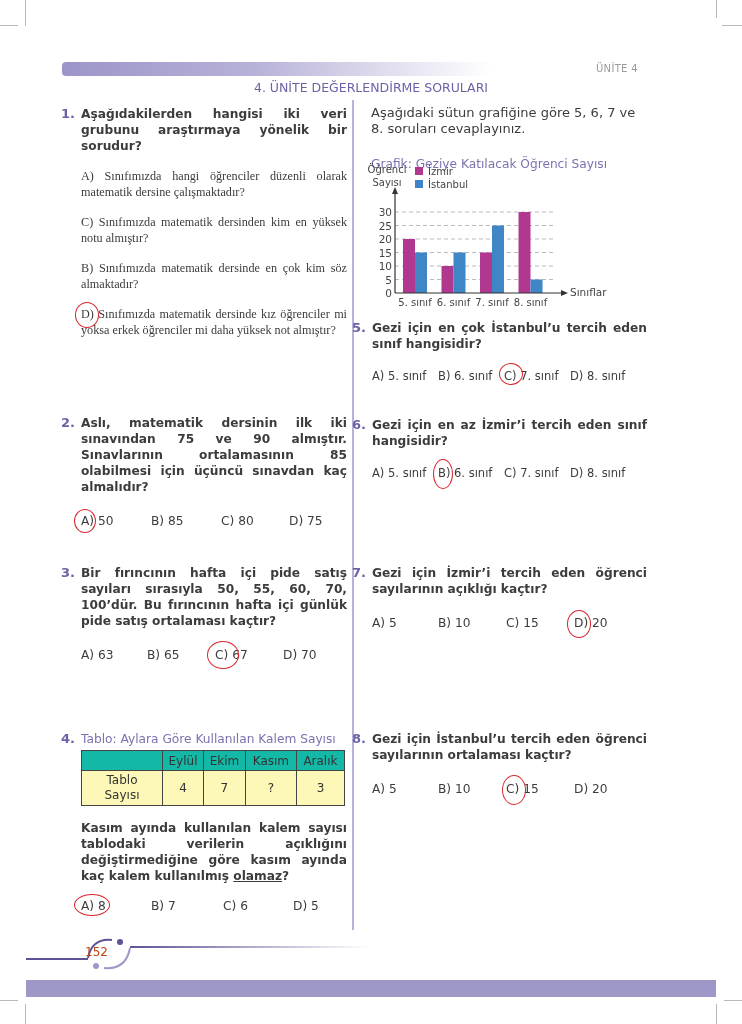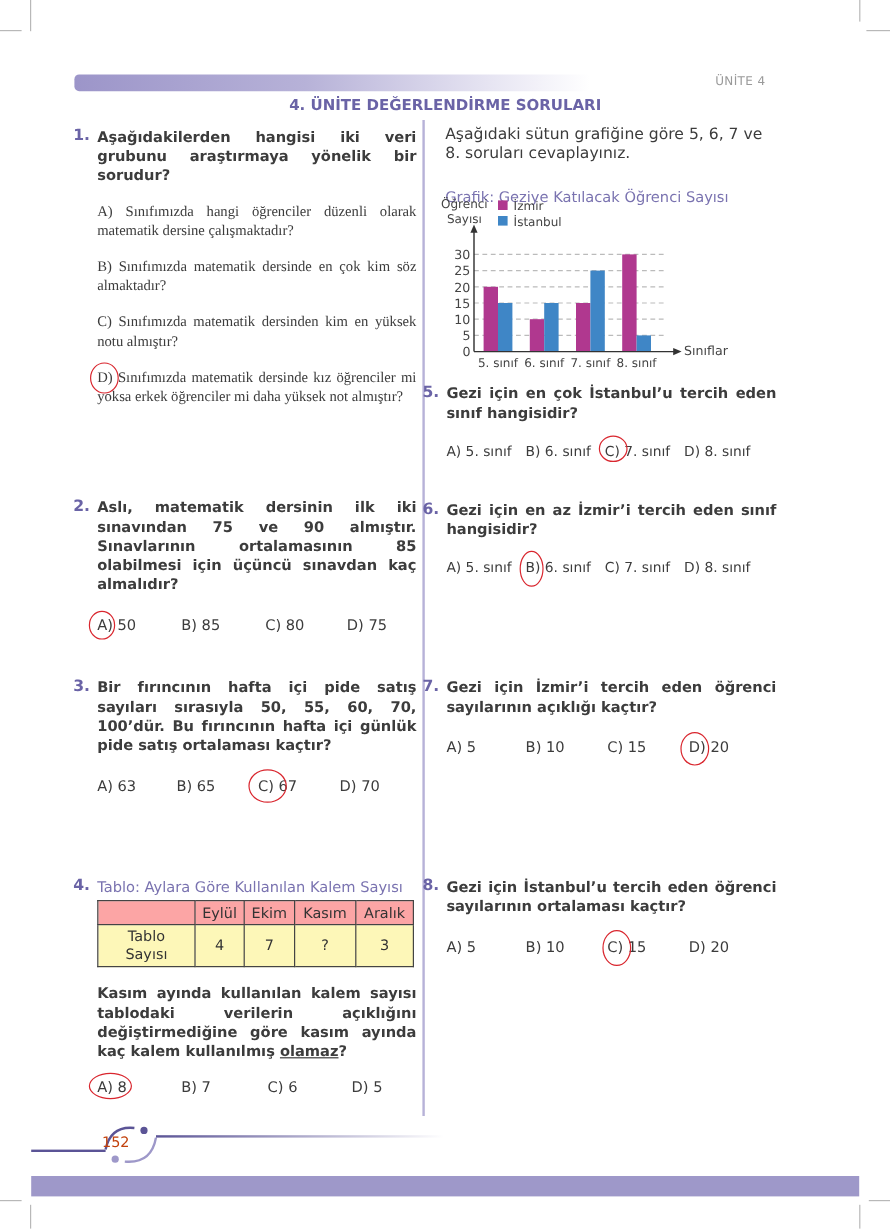--- a/index.html
+++ b/index.html
@@ -7,42 +7,42 @@
          font-family: "DejaVu Sans", sans-serif; color: #3a3a3a; }
   .abs { position: absolute; }
 
   
   .crop { position: absolute; background: #b8b8b8; }
 
   
   .top-bar { left: 62px; top: 62px; width: 430px; height: 14px; border-radius: 4px;
              background: linear-gradient(to right, #9c95c9 0%, #b7b2d8 45%, #e6e4f2 80%, #ffffff 100%); }
   .unit-label { left: 596px; top: 63px; font-size: 10px; color: #9a9a9a; letter-spacing: 0.3px; }
-  .page-title { left: 0; width: 742px; top: 80px; text-align: center; font-size: 12.5px; font-weight: bold; color: #6a63a6; }
+  .page-title { left: 0; width: 742px; top: 80px; text-align: center; font-size: 12.5px; font-weight: normal; color: #6a63a6; }
 
   .divider { left: 352px; top: 100px; width: 2px; height: 830px; background: #b7b2d8; }
 
   .q { position: absolute; font-size: 12.2px; line-height: 16px; }
   .q .num { position: absolute; left: -20px; top: 0; font-weight: bold; color: #6a63a6; font-size: 13px; }
   .q .stem { font-weight: bold; color: #3c3c3c; text-align: justify; }
   .q .opt-block { margin-top: 14px; text-align: justify; color: #3c3c3c; font-family: Liberation Serif, serif; }
   .opts { display: flex; margin-top: 14px; color: #3c3c3c; font-size: 12.2px; }
   .opts span { position: relative; }
   .circle { position: absolute; border: 1.6px solid #d9262e; border-radius: 50%; pointer-events: none; }
 
   .intro { left: 371px; top: 105px; width: 270px; font-size: 13px; line-height: 16px; color: #3c3c3c; }
   .chart-title { left: 371px; top: 137px; font-size: 12.2px; color: #7a73b0; margin-top: 20px; }
 
   
   .chart { left: 365px; top: 160px; width: 290px; height: 150px; }
 
   
   table.kalem { border-collapse: collapse; font-size: 12px; color: #333; }
   table.kalem td { border: 1.3px solid #444; text-align: center; padding: 0; }
-  table.kalem tr.head td { background: #fca5a5; height: 19px; }
+  table.kalem tr.head td { background: #14b8a6; height: 19px; }
   table.kalem tr.body td { background: #fdf7b8; height: 34px; line-height: 15px; }
 
   
   .footer-line-left { left: 26px; top: 958px; width: 62px; height: 2px; background: #5b5496; }
   .footer-line-right { left: 130px; top: 946px; width: 240px; height: 2px;
                        background: linear-gradient(to right, #5b5496, #ffffff); }
   .page-num { left: 85px; top: 945px; font-size: 12px; color: #c2410c; }
   .footer-bar { left: 26px; top: 980px; width: 690px; height: 17px; background: #9e98c9; }
 </style>
 </head>
@@ -60,22 +60,22 @@
 <div class="abs top-bar"></div>
 <div class="abs unit-label">ÜNİTE 4</div>
 <div class="abs page-title">4. ÜNİTE DEĞERLENDİRME SORULARI</div>
 
 <div class="abs divider"></div>
 
 <div class="q" style="left:81px;top:106px;width:266px;">
   <span class="num">1.</span>
   <div class="stem">Aşağıdakilerden hangisi iki veri grubunu araştırmaya yönelik bir sorudur?</div>
   <div class="opt-block"><span>A)</span> <span>Sınıfımızda hangi öğrenciler düzenli olarak matematik dersine çalışmaktadır?</span></div>
+  <div class="opt-block"><span>C)</span> <span>Sınıfımızda matematik dersinden kim en yüksek notu almıştır?</span></div>
   <div class="opt-block"><span>B)</span> <span>Sınıfımızda matematik dersinde en çok kim söz almaktadır?</span></div>
-  <div class="opt-block"><span>C)</span> <span>Sınıfımızda matematik dersinden kim en yüksek notu almıştır?</span></div>
   <div class="opt-block" style="position:relative;">
     <span>D)</span> <span>Sınıfımızda matematik dersinde kız öğrenciler mi yoksa erkek öğrenciler mi daha yüksek not almıştır?</span>
     <div class="circle" style="left:-6px;top:-4px;width:22px;height:24px;"></div>
   </div>
 </div>
 
 <div class="q" style="left:81px;top:415px;width:266px;">
   <span class="num">2.</span>
   <div class="stem">Aslı, matematik dersinin ilk iki sınavından 75 ve 90 almıştır. Sınavlarının ortalamasının 85 olabilmesi için üçüncü sınavdan kaç almalıdır?</div>
   <div class="opts" style="margin-top:18px;">

